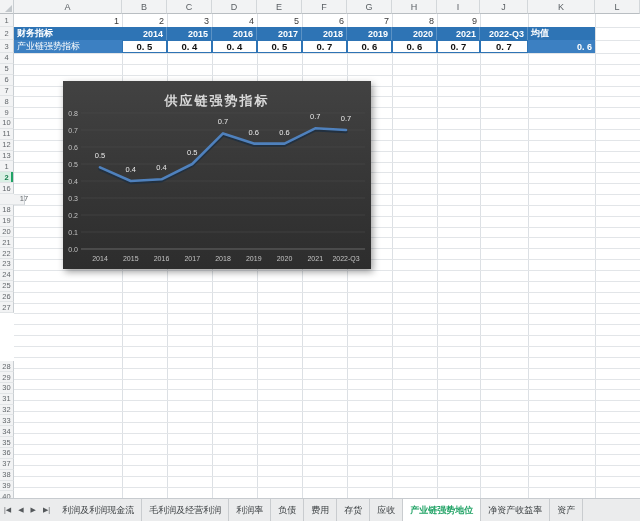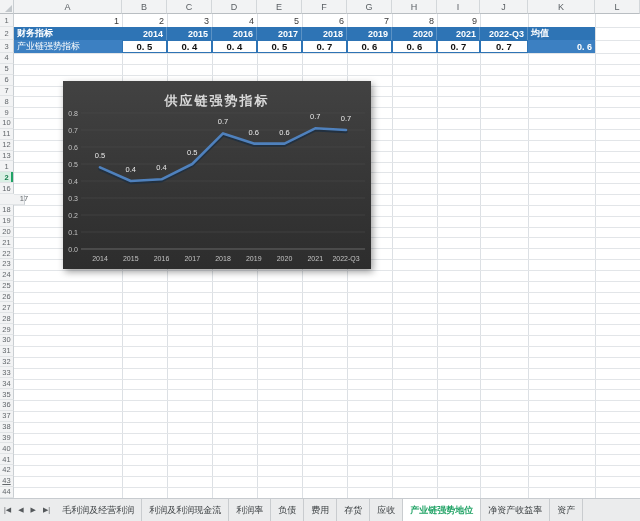--- a/index.html
+++ b/index.html
@@ -90,21 +90,21 @@
       <div class="rh" style="height: 10.85px;">18</div>
       <div class="rh" style="height: 10.85px;">19</div>
       <div class="rh" style="height: 10.85px;">20</div>
       <div class="rh" style="height: 10.85px;">21</div>
       <div class="rh" style="height: 10.85px;">22</div>
       <div class="rh" style="height: 10.85px;">23</div>
       <div class="rh" style="height: 10.85px;">24</div>
       <div class="rh" style="height: 10.85px;">25</div>
       <div class="rh" style="height: 10.85px;">26</div>
       <div class="rh" style="height: 10.85px;">27</div>
-      <div class="rh" style="height: 10.85px;">28</div>
+      <div class="rh" style="height: 10.85px; margin-top: 48px;">28</div>
       <div class="rh" style="height: 10.85px;">29</div>
       <div class="rh" style="height: 10.85px;">30</div>
       <div class="rh" style="height: 10.85px;">31</div>
       <div class="rh" style="height: 10.85px;">32</div>
       <div class="rh" style="height: 10.85px;">33</div>
       <div class="rh" style="height: 10.85px;">34</div>
       <div class="rh" style="height: 10.85px;">35</div>
       <div class="rh" style="height: 10.85px;">36</div>
       <div class="rh" style="height: 10.85px;">37</div>
       <div class="rh" style="height: 10.85px;">38</div>
@@ -250,22 +250,22 @@
     </div>
 
   <div id="tabbar">
     <div id="navs">
       <span class="nav">|◀</span>
       <span class="nav">◀</span>
       <span class="nav">▶</span>
       <span class="nav">▶|</span>
     </div>
     <div id="tabs">
+        <div class="tab">利润及利润现金流</div>
         <div class="tab">毛利润及经营利润</div>
-        <div class="tab">利润及利润现金流</div>
         <div class="tab">利润率</div>
         <div class="tab">负债</div>
         <div class="tab">费用</div>
         <div class="tab">存货</div>
         <div class="tab">应收</div>
         <div class="tab active">产业链强势地位</div>
         <div class="tab">净资产收益率</div>
         <div class="tab">资产</div>
       </div>
   </div>

